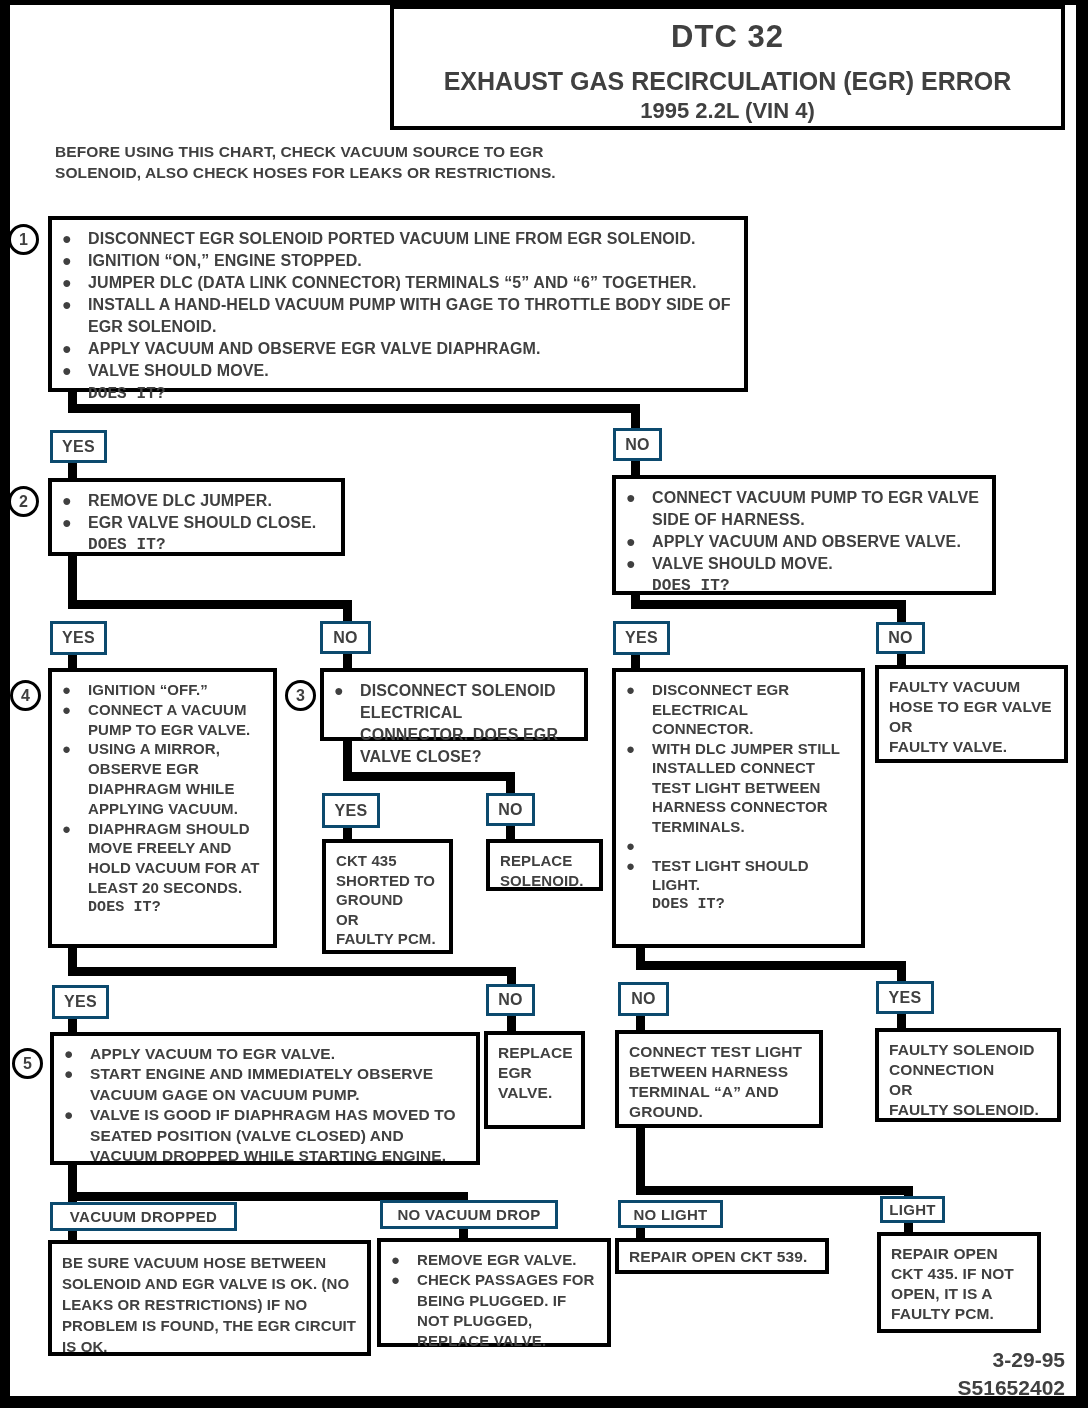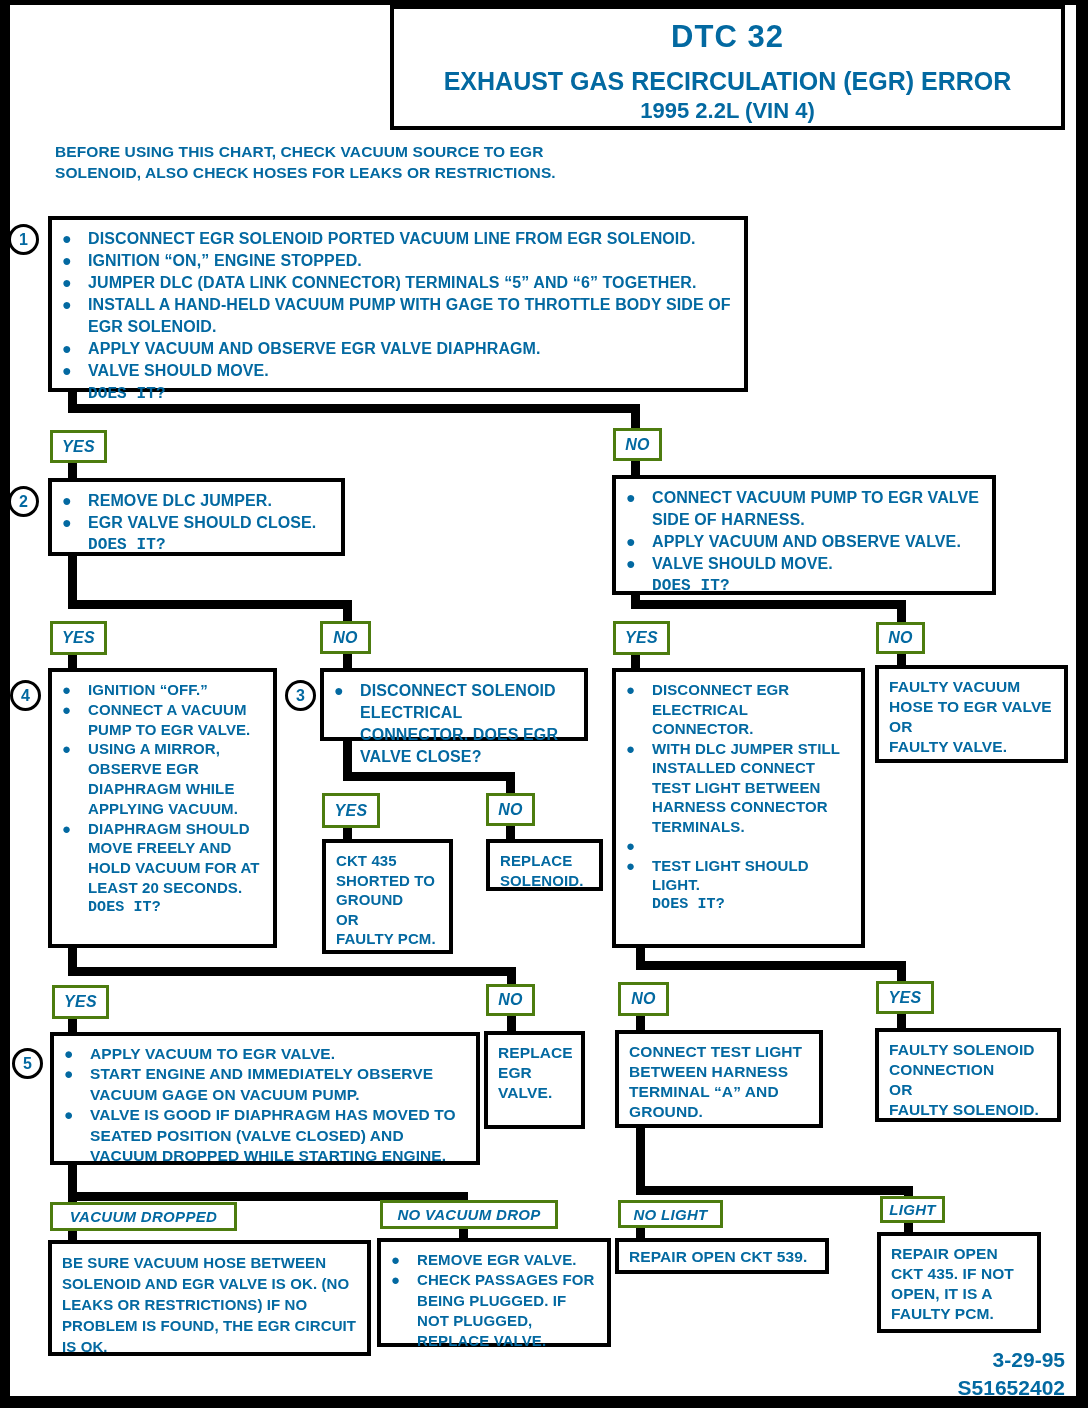--- a/index.html
+++ b/index.html
@@ -1,37 +1,37 @@
 <!DOCTYPE html>
 <html><head>
 <meta charset="utf-8">
 <style>
   html,body { margin:0; padding:0; background:#e8e8e8; }
   .page {
     position:relative; width:1088px; height:1408px; background:#ffffff;
-    font-family:"Liberation Sans", sans-serif; font-weight:bold; color:#0369a1;
+    font-family:"Liberation Sans", sans-serif; font-weight:bold; color:#404040;
     overflow:hidden;
   }
   .frame { position:absolute; background:#000; z-index:1; }
   .line  { position:absolute; background:#000; z-index:1; }
   .box {
     position:absolute; border:4px solid #000; background:#fff;
     box-sizing:border-box; z-index:2; padding:8px 10px;
     font-size:15.5px; line-height:1.3; letter-spacing:0.1px;
   }
   .lg { font-size:16px; line-height:1.38; }
   .titlebox { position:absolute; border:4px solid #000; background:#fff;
     box-sizing:border-box; z-index:3; text-align:center; }
   .title-dtc   { font-size:31px; margin-top:10px; letter-spacing:1px; }
   .title-l1    { font-size:25px; margin-top:12px; }
   .title-l2    { font-size:22px; margin-top:2px; }
   .yesno {
-    position:absolute; border:3px solid #4d7c0f; background:#fff; z-index:2;
+    position:absolute; border:3px solid #0c4a6e; background:#fff; z-index:2;
     box-sizing:border-box; display:flex; align-items:center; justify-content:center;
-    font-size:16px; letter-spacing:0.3px; padding:0 4px; white-space:nowrap;font-style:italic;
+    font-size:16px; letter-spacing:0.3px; padding:0 4px; white-space:nowrap;
   }
   .circle {
     position:absolute; width:31px; height:31px; border:3px solid #000;
     border-radius:50%; box-sizing:border-box; z-index:2; background:#fff;
     display:flex; align-items:center; justify-content:center; font-size:16px;
   }
   ul.bullets { list-style:none; margin:0; padding:0; }
   ul.bullets li { display:flex; }
   ul.bullets .b { width:26px; flex:0 0 26px; }
   ul.bullets .t { flex:1; }

